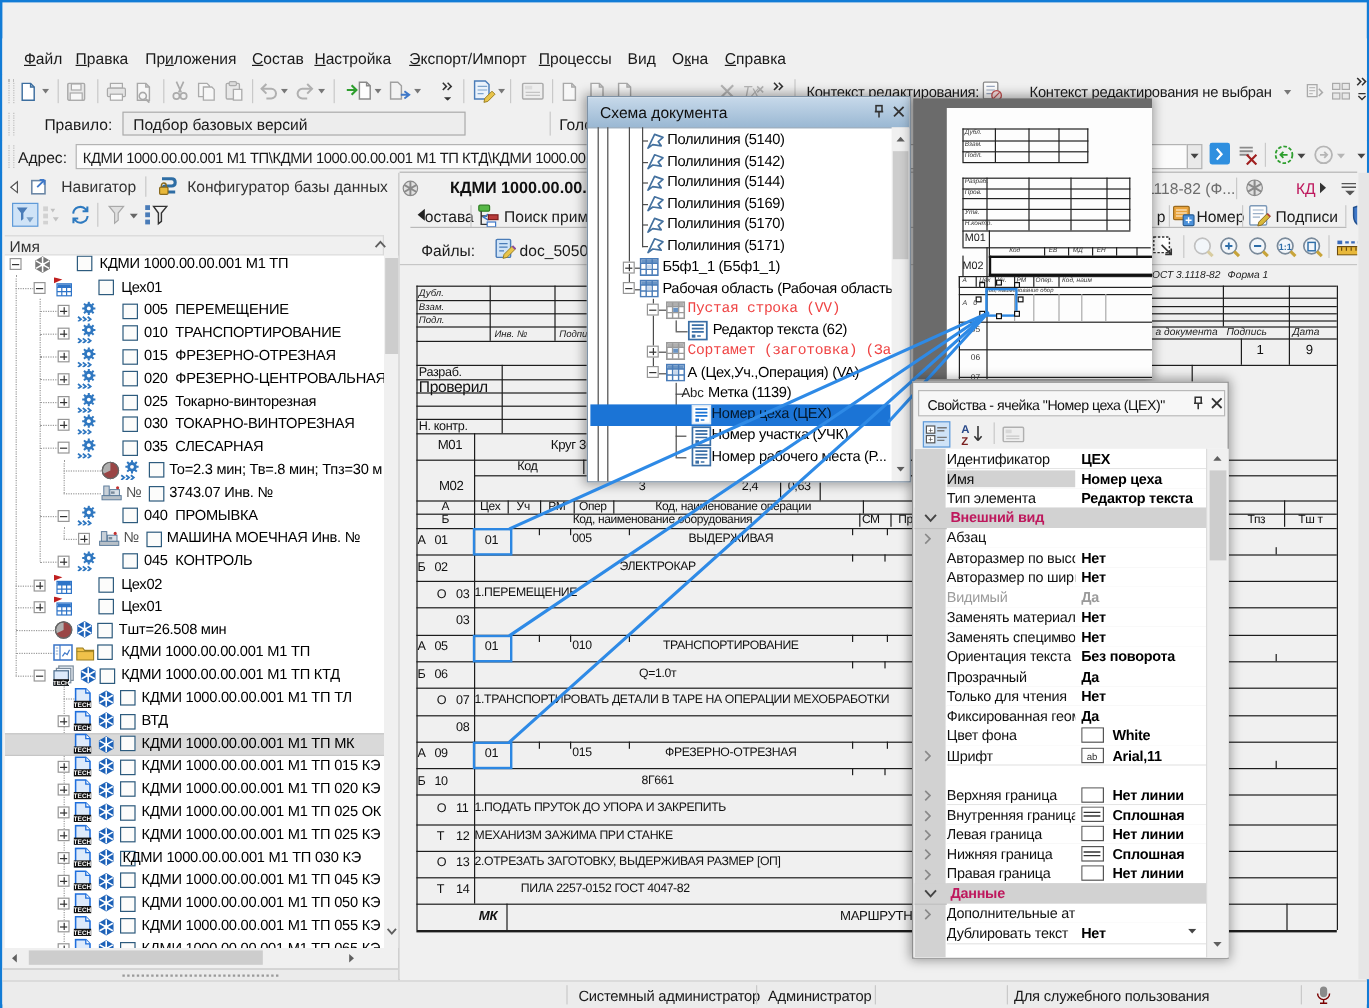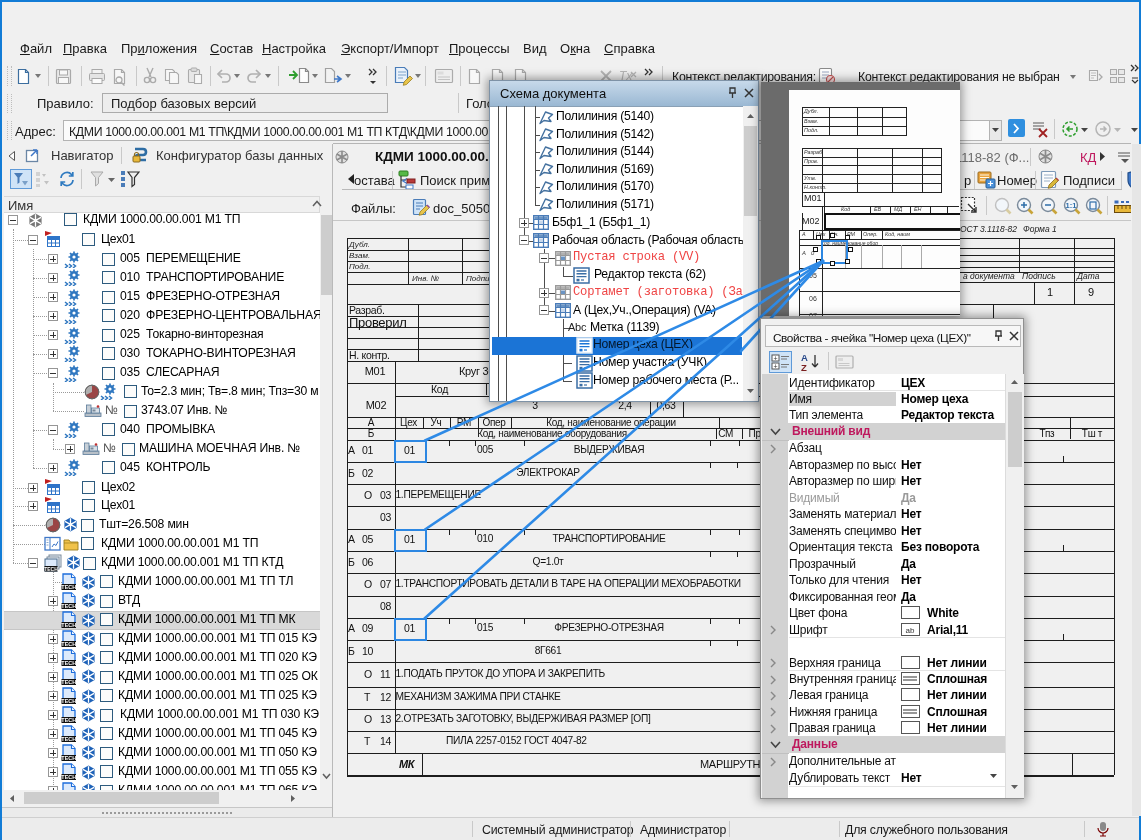--- a/index.html
+++ b/index.html
@@ -623,21 +623,21 @@
         <div class="cb" style="left:96px;top:476px;"></div>
         <div class="trow" style="left:114px;top:475px;">КДМИ 1000.00.00.001 М1 ТП 025 КЭ</div>
         <div class="exp pl" style="left:44px;top:497px;"></div>
         <svg class="a" style="left:57px;top:493px;" width="16" height="18">
           <use href="#i-tech"></use>
         </svg>
         <svg class="a" style="left:77px;top:494px;" width="15" height="15">
           <use href="#i-wheelb"></use>
         </svg>
         <div class="cb" style="left:96px;top:496px;"></div>
-        <div class="trow" style="left:116px;top:494px;">КДМИ 1000.00.00.001 М1 ТП 030 КЭ</div>
+        <div class="trow" style="left:98px;top:494px;">КДМИ 1000.00.00.001 М1 ТП 030 КЭ</div>
         <div class="exp pl" style="left:44px;top:516px;"></div>
         <svg class="a" style="left:57px;top:512px;" width="16" height="18">
           <use href="#i-tech"></use>
         </svg>
         <svg class="a" style="left:77px;top:514px;" width="15" height="15">
           <use href="#i-wheelb"></use>
         </svg>
         <div class="cb" style="left:96px;top:514px;"></div>
         <div class="trow" style="left:114px;top:513px;">КДМИ 1000.00.00.001 М1 ТП 045 КЭ</div>
         <div class="exp pl" style="left:44px;top:535px;"></div>
@@ -932,21 +932,21 @@
       <div class="tx tc" style="left:152px;top:313.4px;font-size:10.2px;">010</div>
       <div class="tx tc" style="left:276px;top:313.4px;font-size:10.2px;">ТРАНСПОРТИРОВАНИЕ</div>
       <div class="tx tc" style="left:215px;top:335.7px;font-size:10.2px;">Q=1.0т</div>
       <div class="tx" style="left:62.5px;top:357.9px;font-size:10.2px;">1.ТРАНСПОРТИРОВАТЬ ДЕТАЛИ В ТАРЕ НА ОПЕРАЦИИ МЕХОБРАБОТКИ</div>
       <div class="tx tc" style="left:152px;top:402.4px;font-size:10.2px;">015</div>
       <div class="tx tc" style="left:276px;top:402.4px;font-size:10.2px;">ФРЕЗЕРНО-ОТРЕЗНАЯ</div>
       <div class="tx tc" style="left:215px;top:424.7px;font-size:10.2px;">8Г661</div>
       <div class="tx" style="left:62.5px;top:447.9px;font-size:10.2px;">1.ПОДАТЬ ПРУТОК ДО УПОРА И ЗАКРЕПИТЬ</div>
       <div class="tx" style="left:62.5px;top:471.2px;font-size:10.2px;">МЕХАНИЗМ ЗАЖИМА ПРИ СТАНКЕ</div>
       <div class="tx" style="left:62.5px;top:493.2px;font-size:10.2px;">2.ОТРЕЗАТЬ ЗАГОТОВКУ, ВЫДЕРЖИВАЯ РАЗМЕР [ОП]</div>
-      <div class="tx" style="left:77px;top:515.3px;font-size:10.2px;padding-left:36px;">ПИЛА 2257-0152 ГОСТ 4047-82</div>
+      <div class="tx" style="left:65px;top:515.3px;font-size:10.2px;padding-left:36px;">ПИЛА 2257-0152 ГОСТ 4047-82</div>
       <div class="bluebox" style="left:60.5px;top:219.5px;width:29px;height:19px;"></div>
       <div class="tx tc" style="left:76.5px;top:224.0px;font-size:10.5px;">01</div>
       <div class="bluebox" style="left:60.5px;top:308.5px;width:29px;height:19px;"></div>
       <div class="tx tc" style="left:76.5px;top:313.0px;font-size:10.5px;">01</div>
       <div class="bluebox" style="left:60.5px;top:397.5px;width:29px;height:19px;"></div>
       <div class="tx tc" style="left:76.5px;top:402.0px;font-size:10.5px;">01</div>
       <div class="ti" style="left:627px;top:3.7px;font-size:8.5px;">ОСТ 3.1118-82</div>
       <div class="ti" style="left:690px;top:3.7px;font-size:8.5px;">Форма 1</div>
       <div class="ln" style="left:609px;top:18px;width:172px;height:1px;background:#1d1d1d;"></div>
       <div class="ln" style="left:609px;top:28px;width:172px;height:1px;background:#1d1d1d;"></div>

